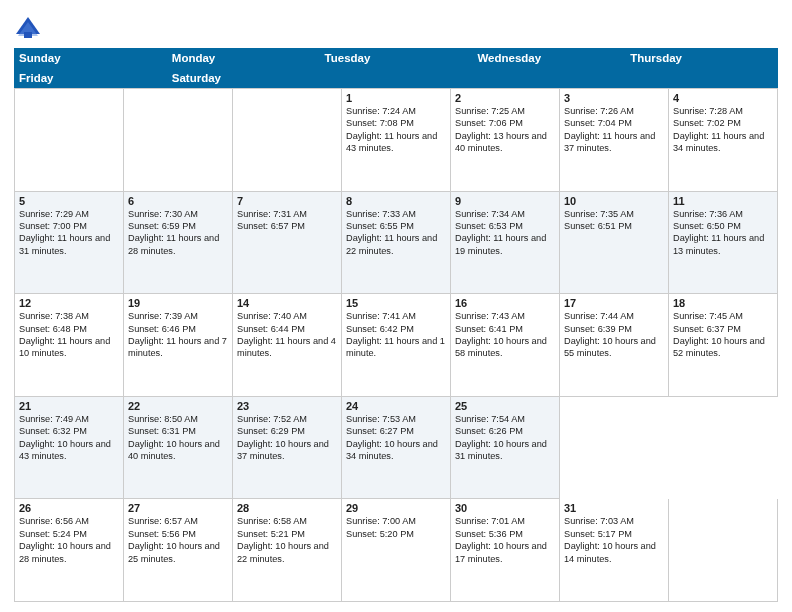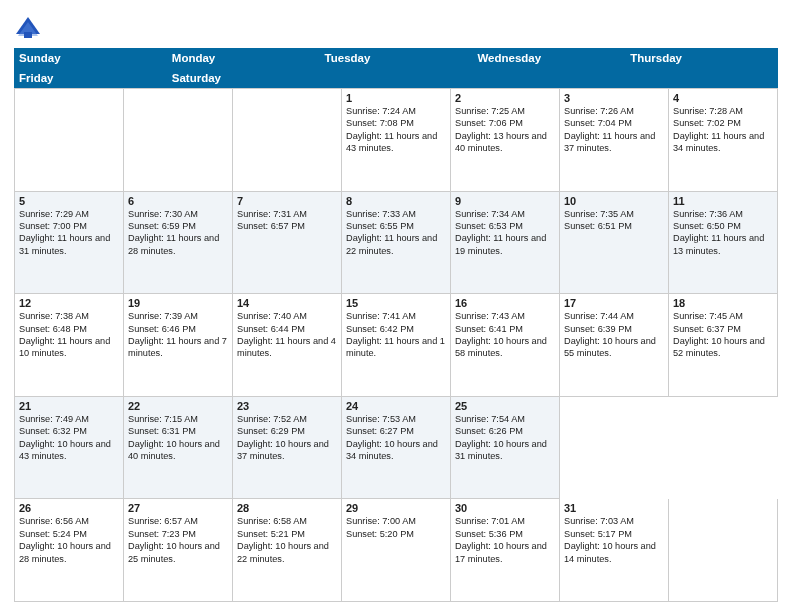--- a/index.html
+++ b/index.html
@@ -265,21 +265,21 @@
         </div>
         <div class="cal-row">
           <div class="cal-cell alt-row">
             <span class="day-num">21</span>
             <span class="cell-line">Sunrise: 7:49 AM</span>
             <span class="cell-line">Sunset: 6:32 PM</span>
             <span class="cell-line">Daylight: 10 hours and 43 minutes.</span>
           </div>
           <div class="cal-cell alt-row">
             <span class="day-num">22</span>
-            <span class="cell-line">Sunrise: 7:15 AM</span>
+            <span class="cell-line">Sunrise: 8:50 AM</span>
             <span class="cell-line">Sunset: 6:31 PM</span>
             <span class="cell-line">Daylight: 10 hours and 40 minutes.</span>
           </div>
           <div class="cal-cell alt-row">
             <span class="day-num">23</span>
             <span class="cell-line">Sunrise: 7:52 AM</span>
             <span class="cell-line">Sunset: 6:29 PM</span>
             <span class="cell-line">Daylight: 10 hours and 37 minutes.</span>
           </div>
           <div class="cal-cell alt-row">
@@ -298,21 +298,21 @@
         <div class="cal-row">
           <div class="cal-cell">
             <span class="day-num">26</span>
             <span class="cell-line">Sunrise: 6:56 AM</span>
             <span class="cell-line">Sunset: 5:24 PM</span>
             <span class="cell-line">Daylight: 10 hours and 28 minutes.</span>
           </div>
           <div class="cal-cell">
             <span class="day-num">27</span>
             <span class="cell-line">Sunrise: 6:57 AM</span>
-            <span class="cell-line">Sunset: 7:23 PM</span>
+            <span class="cell-line">Sunset: 5:56 PM</span>
             <span class="cell-line">Daylight: 10 hours and 25 minutes.</span>
           </div>
           <div class="cal-cell">
             <span class="day-num">28</span>
             <span class="cell-line">Sunrise: 6:58 AM</span>
             <span class="cell-line">Sunset: 5:21 PM</span>
             <span class="cell-line">Daylight: 10 hours and 22 minutes.</span>
           </div>
           <div class="cal-cell">
             <span class="day-num">29</span>

